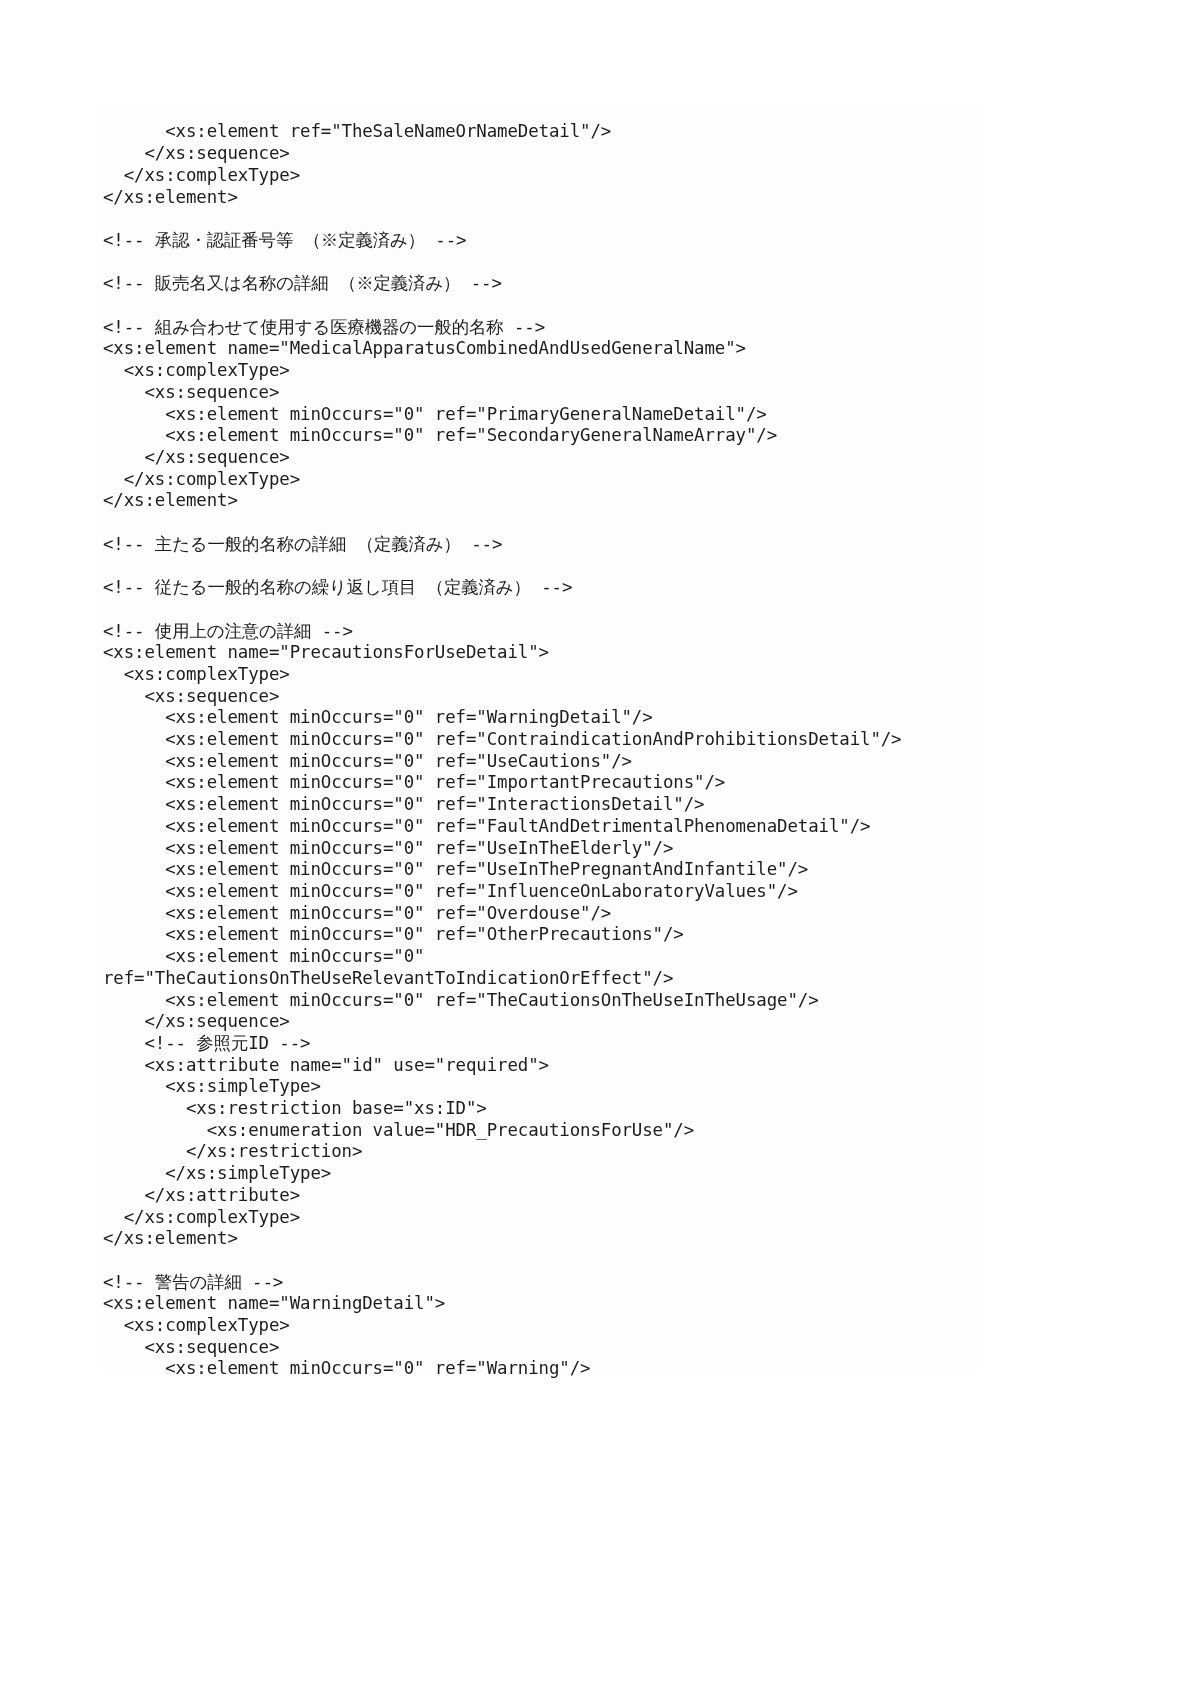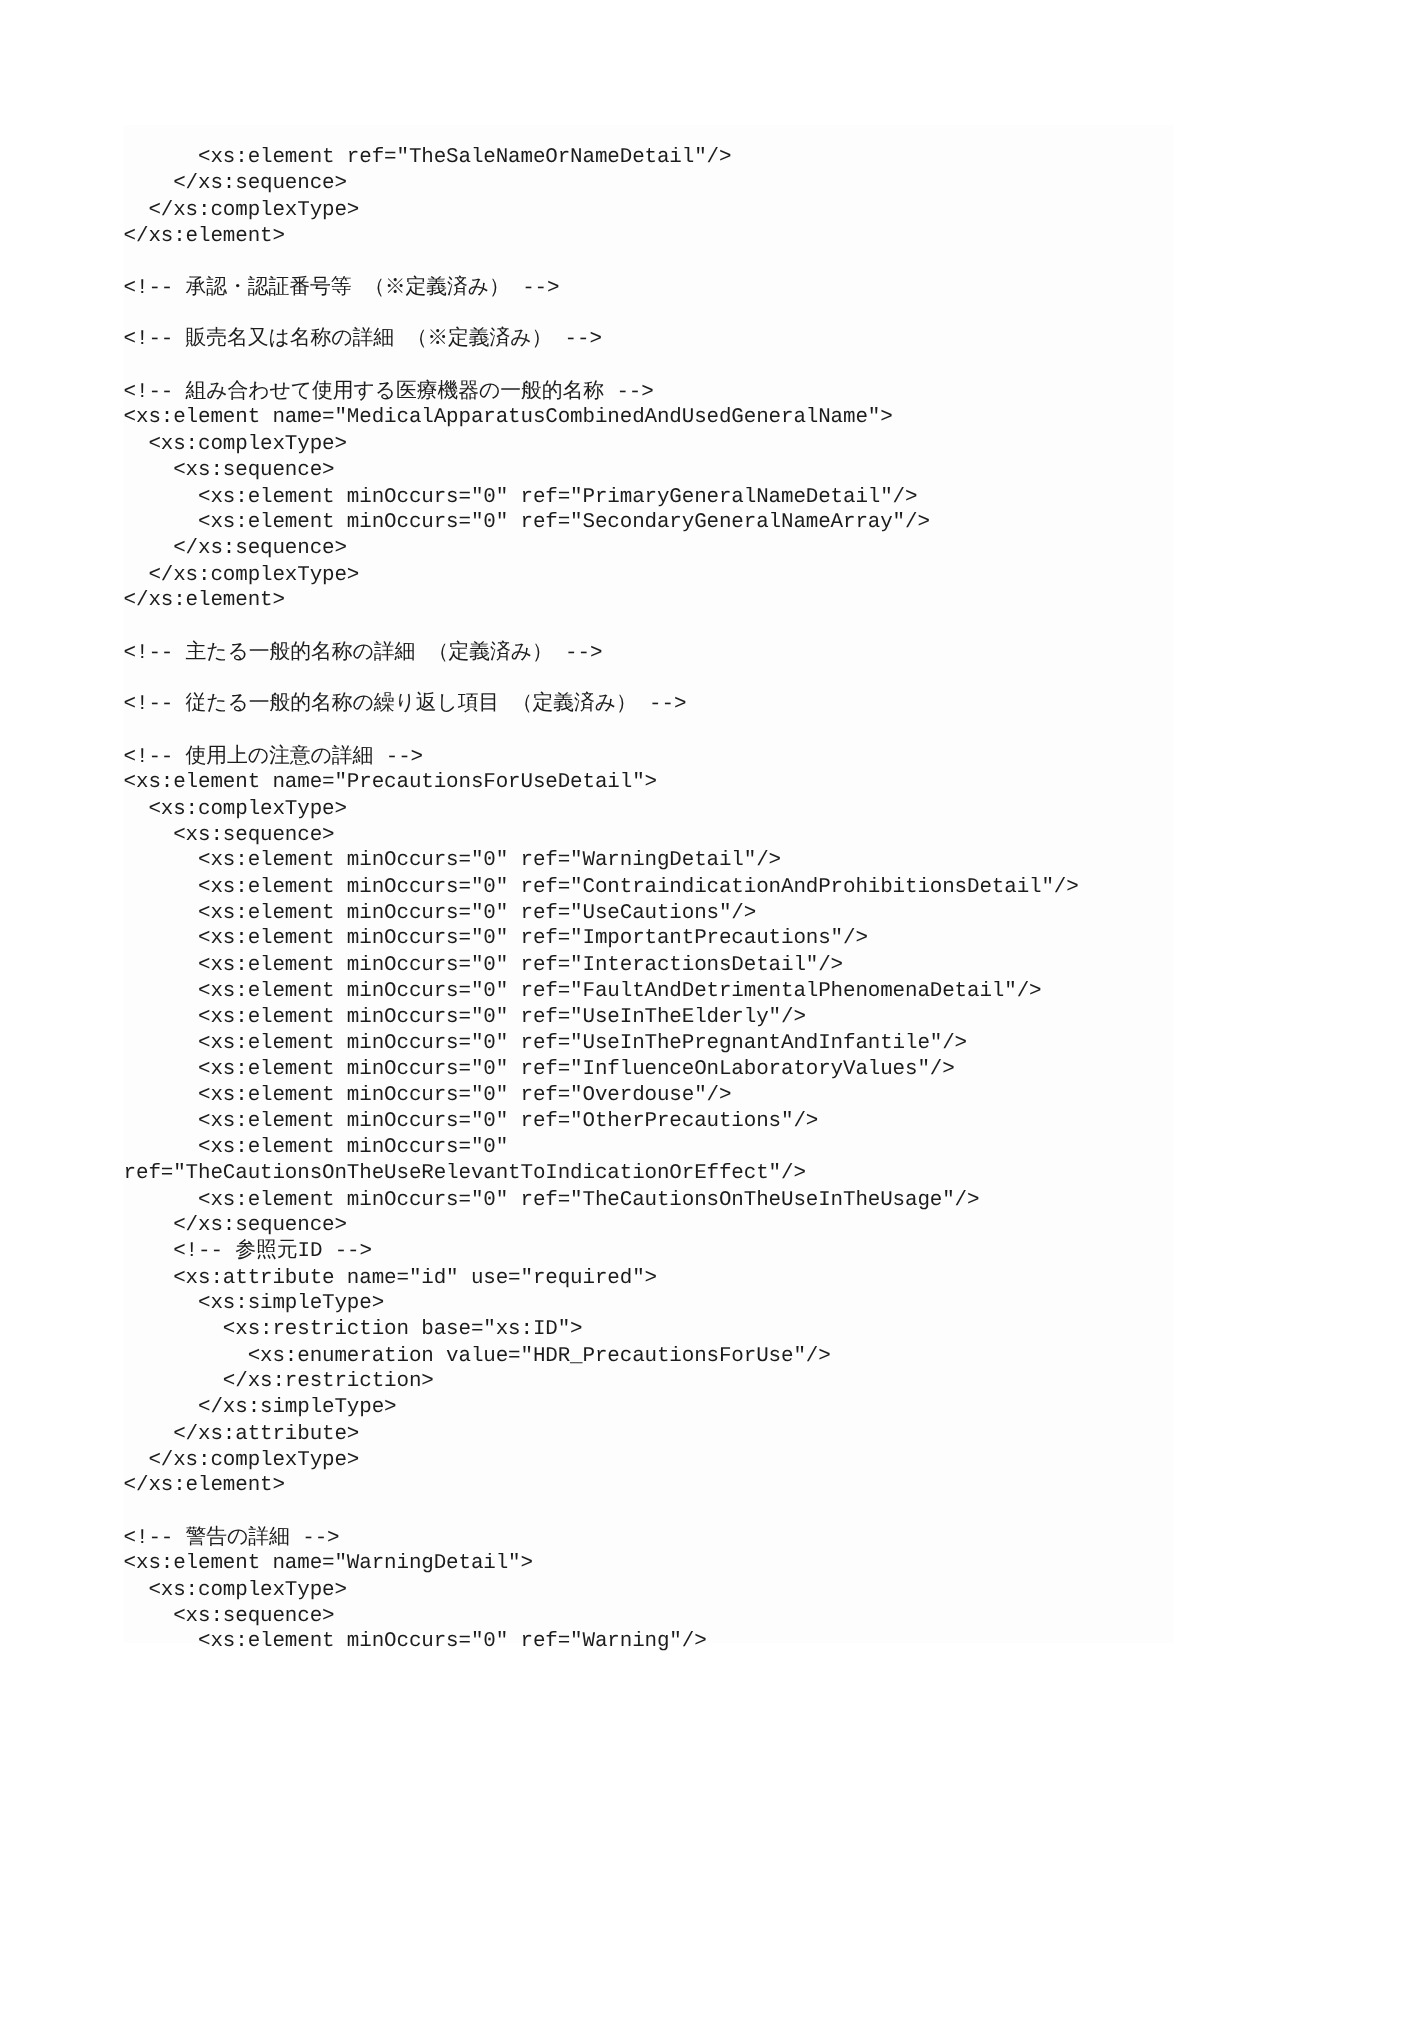--- a/index.html
+++ b/index.html
@@ -43,21 +43,21 @@
     color: #1c1c1c;
     letter-spacing: -0.1px;
     -webkit-font-smoothing: none;
   }
 </style>
 </head>
 <body>
 
 <div id="page" style="background: rgb(255, 255, 255);">
   <div id="page-surface"></div>
-  <pre id="code-block" style="color: rgb(28, 28, 28); font-family: Liberation Mono, monospace;">      &lt;xs:element ref="TheSaleNameOrNameDetail"/&gt;
+  <pre id="code-block" style="color: rgb(28, 28, 28);">      &lt;xs:element ref="TheSaleNameOrNameDetail"/&gt;
     &lt;/xs:sequence&gt;
   &lt;/xs:complexType&gt;
 &lt;/xs:element&gt;
 
 &lt;!-- 承認・認証番号等 （※定義済み） --&gt;
 
 &lt;!-- 販売名又は名称の詳細 （※定義済み） --&gt;
 
 &lt;!-- 組み合わせて使用する医療機器の一般的名称 --&gt;
 &lt;xs:element name="MedicalApparatusCombinedAndUsedGeneralName"&gt;

